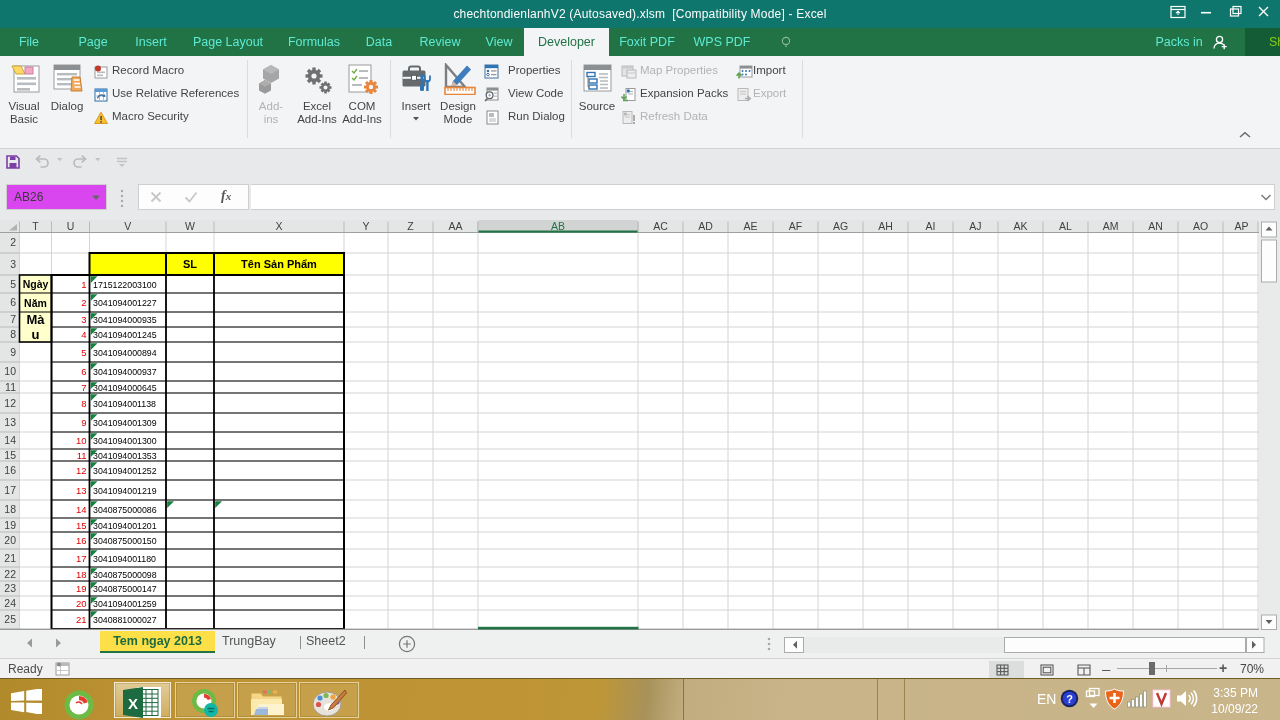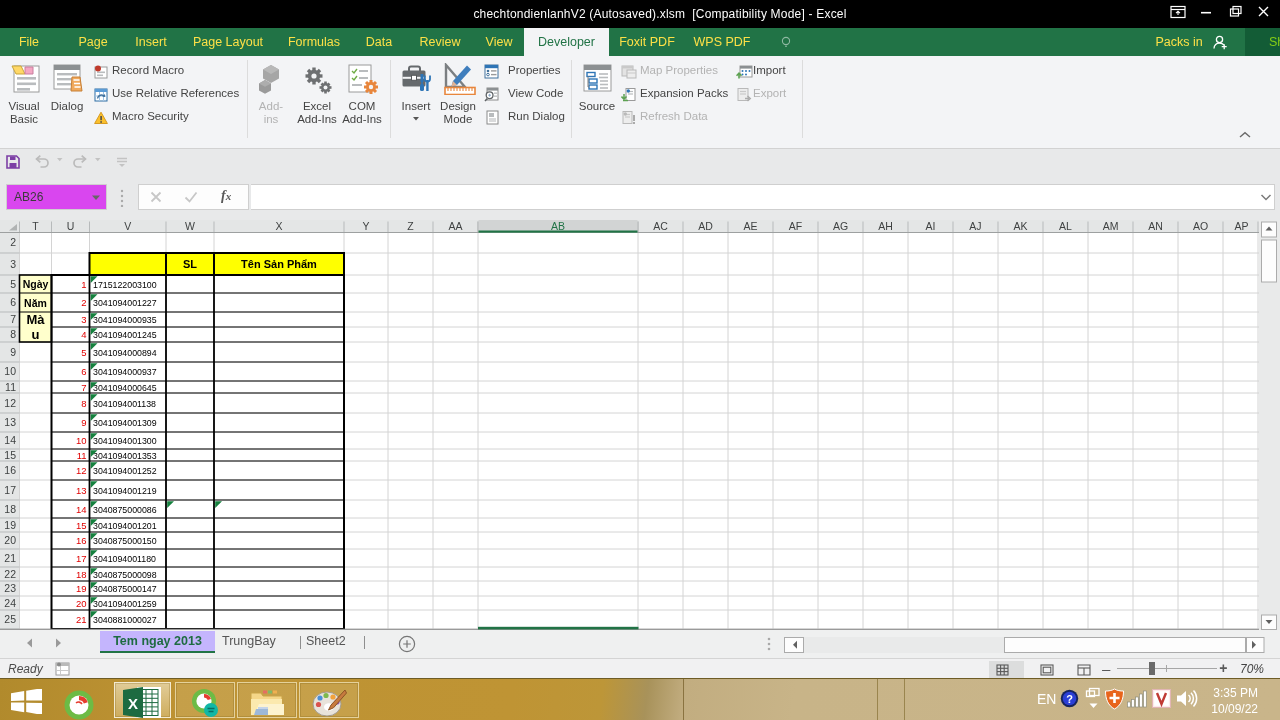--- a/index.html
+++ b/index.html
@@ -1,47 +1,47 @@
 <!DOCTYPE html>
 <html><head>
 <meta charset="utf-8">
 <style>
 * { margin:0; padding:0; box-sizing:border-box; }
 html,body { width:1280px; height:720px; overflow:hidden; }
 body { font-family:"Liberation Sans", sans-serif; position:relative; background:#fff; }
 .abs { position:absolute; }
 
-#titlebar { left:0; top:0; width:1280px; height:28px; background:#000000; color:#fff;padding-left:20px; }
+#titlebar { left:0; top:0; width:1280px; height:28px; background:#0f766e; color:#fff; }
 #title-text { width:100%; text-align:center; top:7px; font-size:12px; color:#fdfdfd; letter-spacing:.2px; }
 
 #tabrow { left:0; top:28px; width:1280px; height:28px; background:#217346; }
-.rtab { position:absolute; top:0; height:28px; color:#fde047; font-size:12.5px; line-height:28px; text-align:center; }
+.rtab { position:absolute; top:0; height:28px; color:#5eead4; font-size:12.5px; line-height:28px; text-align:center; }
 #devtab { background:#f3f4f6; color:#217346; }
 #sharebtn { background:#135c36; color:#84cc16;margin-left:39px; }
 
 #ribbon { left:0; top:56px; width:1280px; height:93px; background:#f3f4f6; border-bottom:1px solid #d2d2d2; }
 .glabel { position:absolute; top:77px; font-size:11px; color:#6a6a6a; text-align:center;margin-top:32px; }
 .gsep { position:absolute; top:4px; height:78px; width:1px; background:#dcdcdc; }
 .bigtxt { position:absolute; font-size:11.5px; color:#444; text-align:center; line-height:13px; }
 .smltxt { position:absolute; font-size:11.5px; color:#444; white-space:nowrap; }
 .disab { color:#b3b3b3 !important; }
 
 #qatstrip { left:0; top:149px; width:1280px; height:71px; background:#e8e9ea; }
 #namebox { left:6px; top:35px; width:101px; height:26px; background:#d946ef; border:1px solid #cfcfcf; font-size:12px; color:#3b3b3b; line-height:24px; padding-left:7px; }
 #fbtns { left:138px; top:35px; width:111px; height:26px; background:#fdfdfd; border:1px solid #cfcfcf; }
 #fbar { left:251px; top:35px; width:1024px; height:26px; background:#fff; border:1px solid #cfcfcf; border-left:none; }
 
 #sheet { left:0; top:220px; }
 
 #tabbar { left:0; top:630px; width:1280px; height:28px; background:#eff0f0; }
-#activetab { left:100px; top:1px; width:115px; height:22px; background:#c4b5fd; border-bottom:2px solid #217346; color:#1e6b41; font-weight:bold; font-size:12.5px; text-align:center; line-height:21px; }
+#activetab { left:100px; top:1px; width:115px; height:22px; background:#fde047; border-bottom:2px solid #217346; color:#1e6b41; font-weight:bold; font-size:12.5px; text-align:center; line-height:21px; }
 .sheettab { position:absolute; top:1px; height:21px; color:#555; font-size:12.5px; line-height:21px; }
 .tsep { position:absolute; top:6px; height:13px; width:1px; background:#8e8e8e; }
 
-#statusbar { left:0; top:658px; width:1280px; height:20px; background:#f1f1f2; border-top:1px solid #d4d4d4;font-style:italic; }
+#statusbar { left:0; top:658px; width:1280px; height:20px; background:#f1f1f2; border-top:1px solid #d4d4d4; }
 
 #taskbar { left:0; top:678px; width:1280px; height:42px;
   background:linear-gradient(97deg,#b18a2c 0%,#bd9233 12%,#bf9434 40%,#bd9638 47%,#a8925a 50.5%,#c2ad80 53.5%,#c8b488 62%,#c9b58a 100%);
   border-top:1px solid #6e5c26; }
 .tbtn { position:absolute; top:3px; height:36px; border:1px solid rgba(255,250,220,.55); background:rgba(255,250,225,.13); box-shadow:inset 0 0 0 1px rgba(120,90,20,.25); }
 #trayclock { color:#fff; font-size:12px; text-align:right; }
 </style>
 </head>
 <body>
 <div class="abs" id="titlebar">

